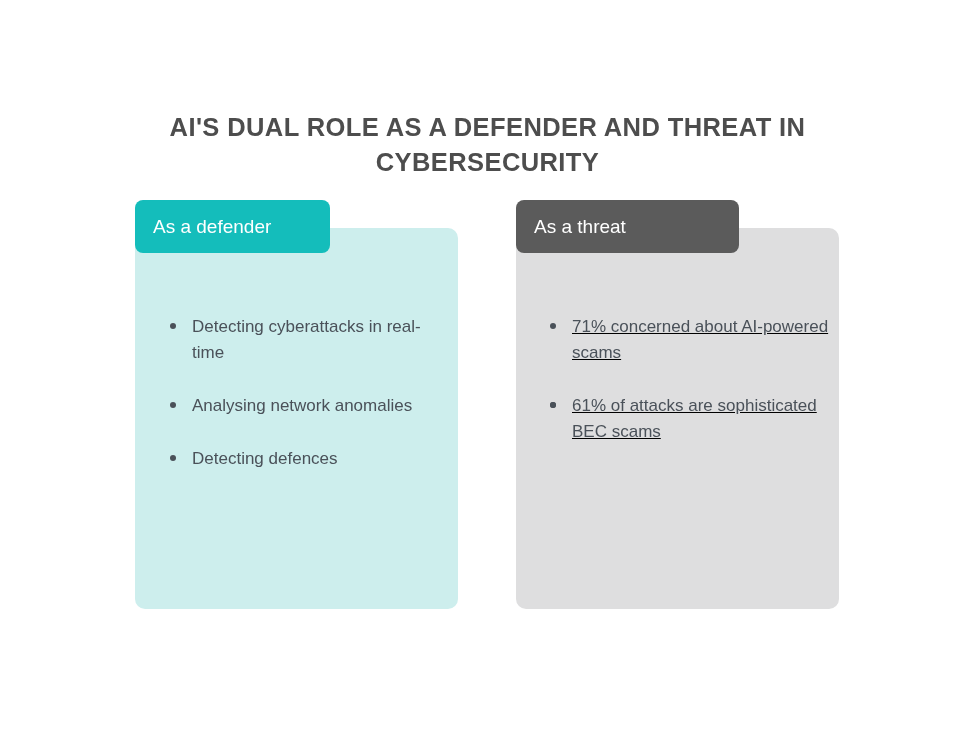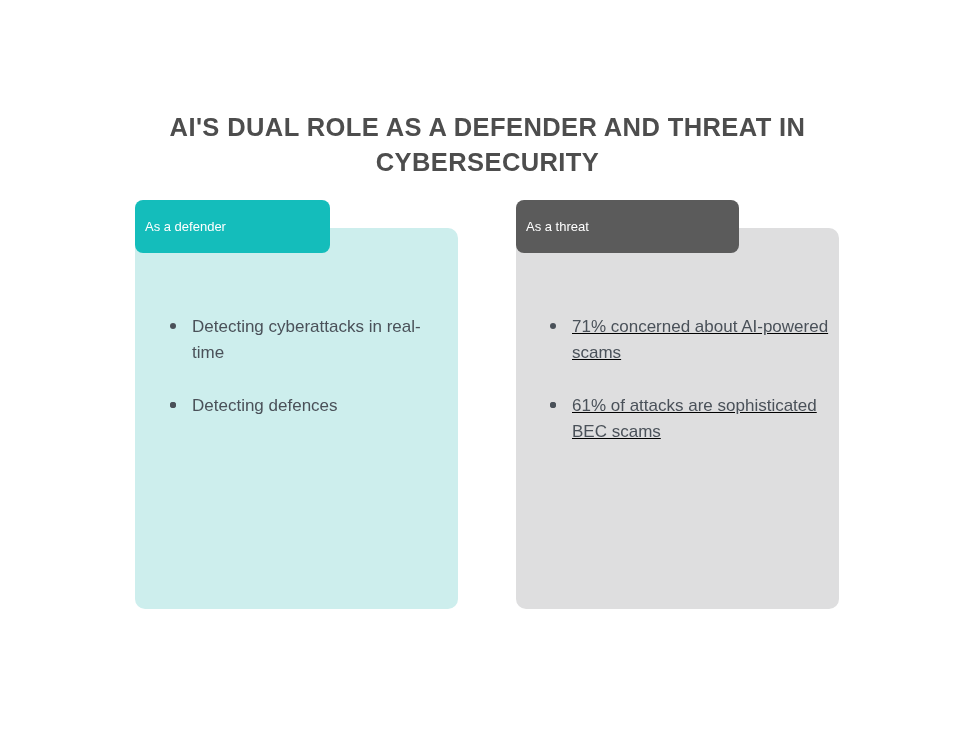--- a/index.html
+++ b/index.html
@@ -48,23 +48,23 @@
     left: 516px;
     background: #dededf;
   }
   .header-chip {
     position: absolute;
     top: 200px;
     height: 53px;
     border-radius: 8px;
     display: flex;
     align-items: center;
-    padding-left: 10px;
+    padding-left: 18px;
     box-sizing: border-box;
-    font-size: 13px;
+    font-size: 19px;
     color: #ffffff;
   }
   .header-chip.defender {
     left: 135px;
     width: 195px;
     background: #14bdbb;
   }
   .header-chip.threat {
     left: 516px;
     width: 223px;
@@ -126,20 +126,21 @@
     <span>As a threat</span>
   </div>
 
   <ul class="bullet-list defender">
     <li class="bullet-item">
       <span class="bullet-dot"></span>
       <span>Detecting cyberattacks in real-time</span>
     </li>
     <li class="bullet-item">
       <span class="bullet-dot"></span>
+      <span>Analysing network anomalies</span>
     </li>
     <li class="bullet-item">
       <span class="bullet-dot"></span>
       <span>Detecting defences</span>
     </li>
   </ul>
 
   <ul class="bullet-list threat">
     <li class="bullet-item">
       <span class="bullet-dot"></span>

